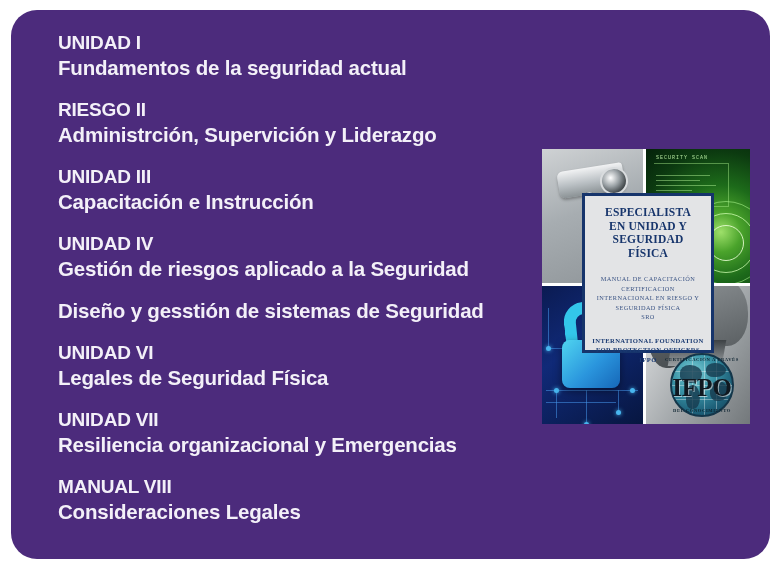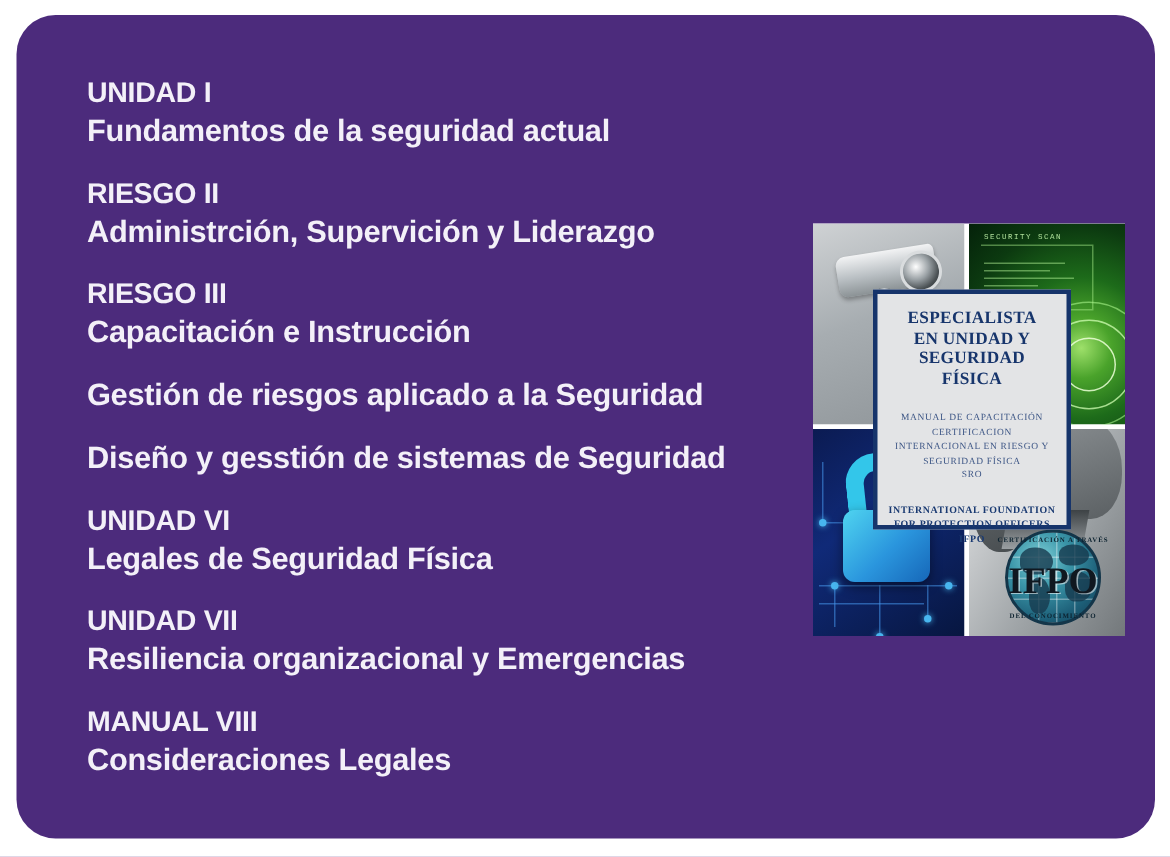--- a/index.html
+++ b/index.html
@@ -30,21 +30,21 @@
     height: 549px;
     background: #4c2b7c;
     border-radius: 26px;
     box-sizing: border-box;
   }
 
   
   #unit-list {
     position: absolute;
     left: 47px;
-    top: 40px;
+    top: 20px;
     width: 470px;
   }
   .unit-block {
     margin-bottom: 17px;
   }
   .unit-block:last-child { margin-bottom: 0; }
 
   .unit-number,
   .unit-title {
     color: #f3f0f8;
@@ -337,25 +337,26 @@
         <div class="unit-number">UNIDAD I</div>
         <div class="unit-title">Fundamentos de la seguridad actual</div>
       </div>
 
       <div class="unit-block">
         <div class="unit-number">RIESGO II</div>
         <div class="unit-title">Administrción, Supervición y Liderazgo</div>
       </div>
 
       <div class="unit-block">
-        <div class="unit-number">RIESGO III</div>
+        <div class="unit-number">UNIDAD III</div>
         <div class="unit-title">Capacitación e Instrucción</div>
       </div>
 
       <div class="unit-block">
+        <div class="unit-number">UNIDAD IV</div>
         <div class="unit-title">Gestión de riesgos aplicado a la Seguridad</div>
       </div>
 
       <div class="unit-block">
         <div class="unit-title">Diseño y gesstión de sistemas de Seguridad</div>
       </div>
 
       <div class="unit-block">
         <div class="unit-number">UNIDAD VI</div>
         <div class="unit-title">Legales de Seguridad Física</div>

